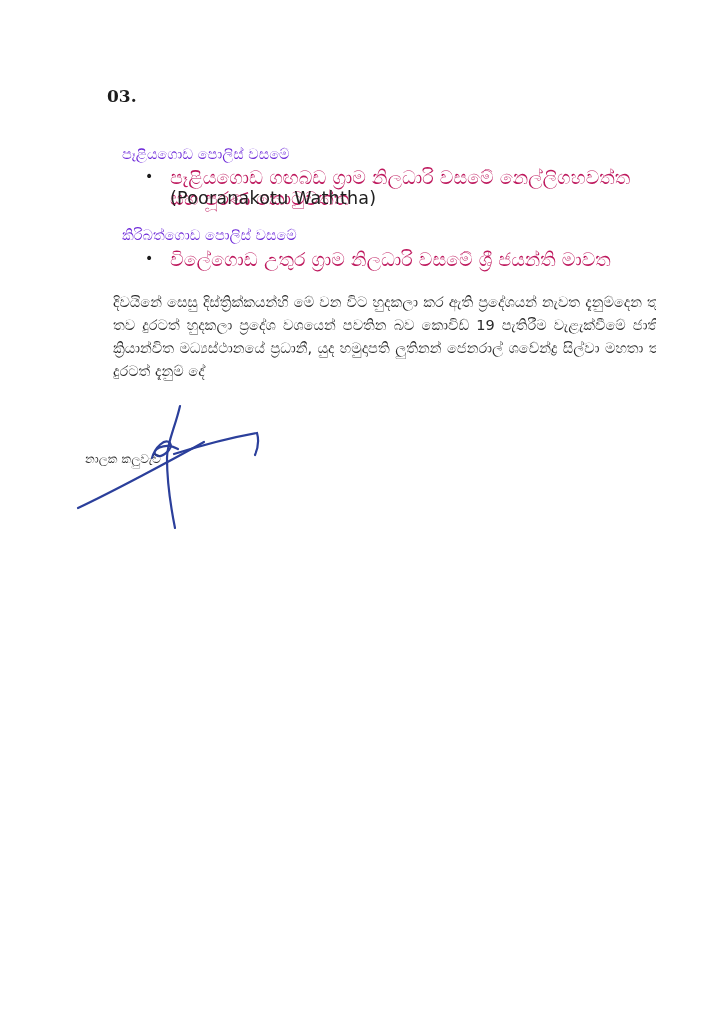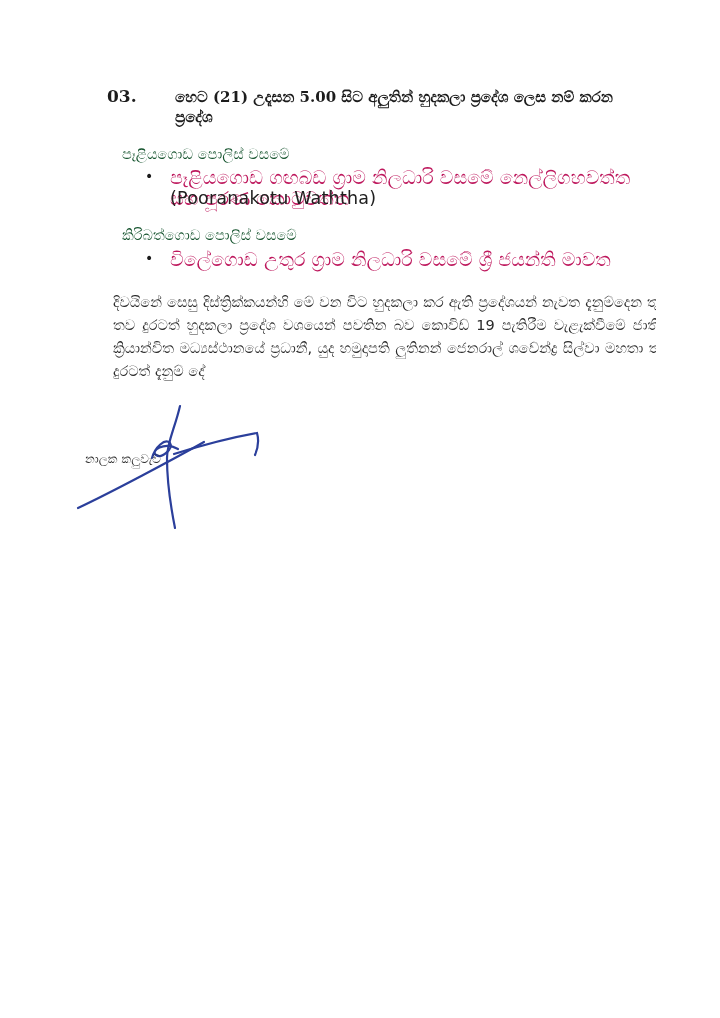--- a/index.html
+++ b/index.html
@@ -31,21 +31,21 @@
     font-family: "DejaVu Serif", serif;
     font-weight: bold;
     font-size: 15px;
     color: #1c1c1c;
     line-height: 20px;
   }
 
   .section-title {
     left: 122px;
     font-size: 14.5px;
-    color: #14532d;
+    color: #6d28d9;
   }
   .sec1-title { top: 146px; }
   .sec2-title { top: 227px; }
 
   .bullet-row {
     left: 145px;
     width: 500px;
     display: flex;
     align-items: flex-start;
   }
@@ -97,21 +97,20 @@
     font-size: 14.5px;
     color: #2a2a2a;
   }
 </style>
 </head>
 <body>
 
 <div class="page">
 
   <div class="abs heading-number">03.</div>
-  <div class="abs heading-text">හෙට (21) උදෑසන 5.00 සිට අලුතින් හුදකලා ප්‍රදේශ ලෙස නම් කරන ප්‍රදේශ</div>
 
   <div class="abs section-title sec1-title">පෑළියගොඩ පොලිස් වසමේ</div>
 
   <div class="abs bullet-row bullet1">
     <span class="bullet-marker">•</span>
     <span class="bullet-text">පෑළියගොඩ ගඟබඩ ග්‍රාම නිලධාරි වසමේ නෙල්ලිගහවත්ත සහ පූරණ කොටුවත්ත</span>
   </div>
   <div class="abs latin-line">(Pooranakotu Waththa)</div>
 
   <div class="abs section-title sec2-title">කිරිබත්ගොඩ පොලිස් වසමේ</div>

